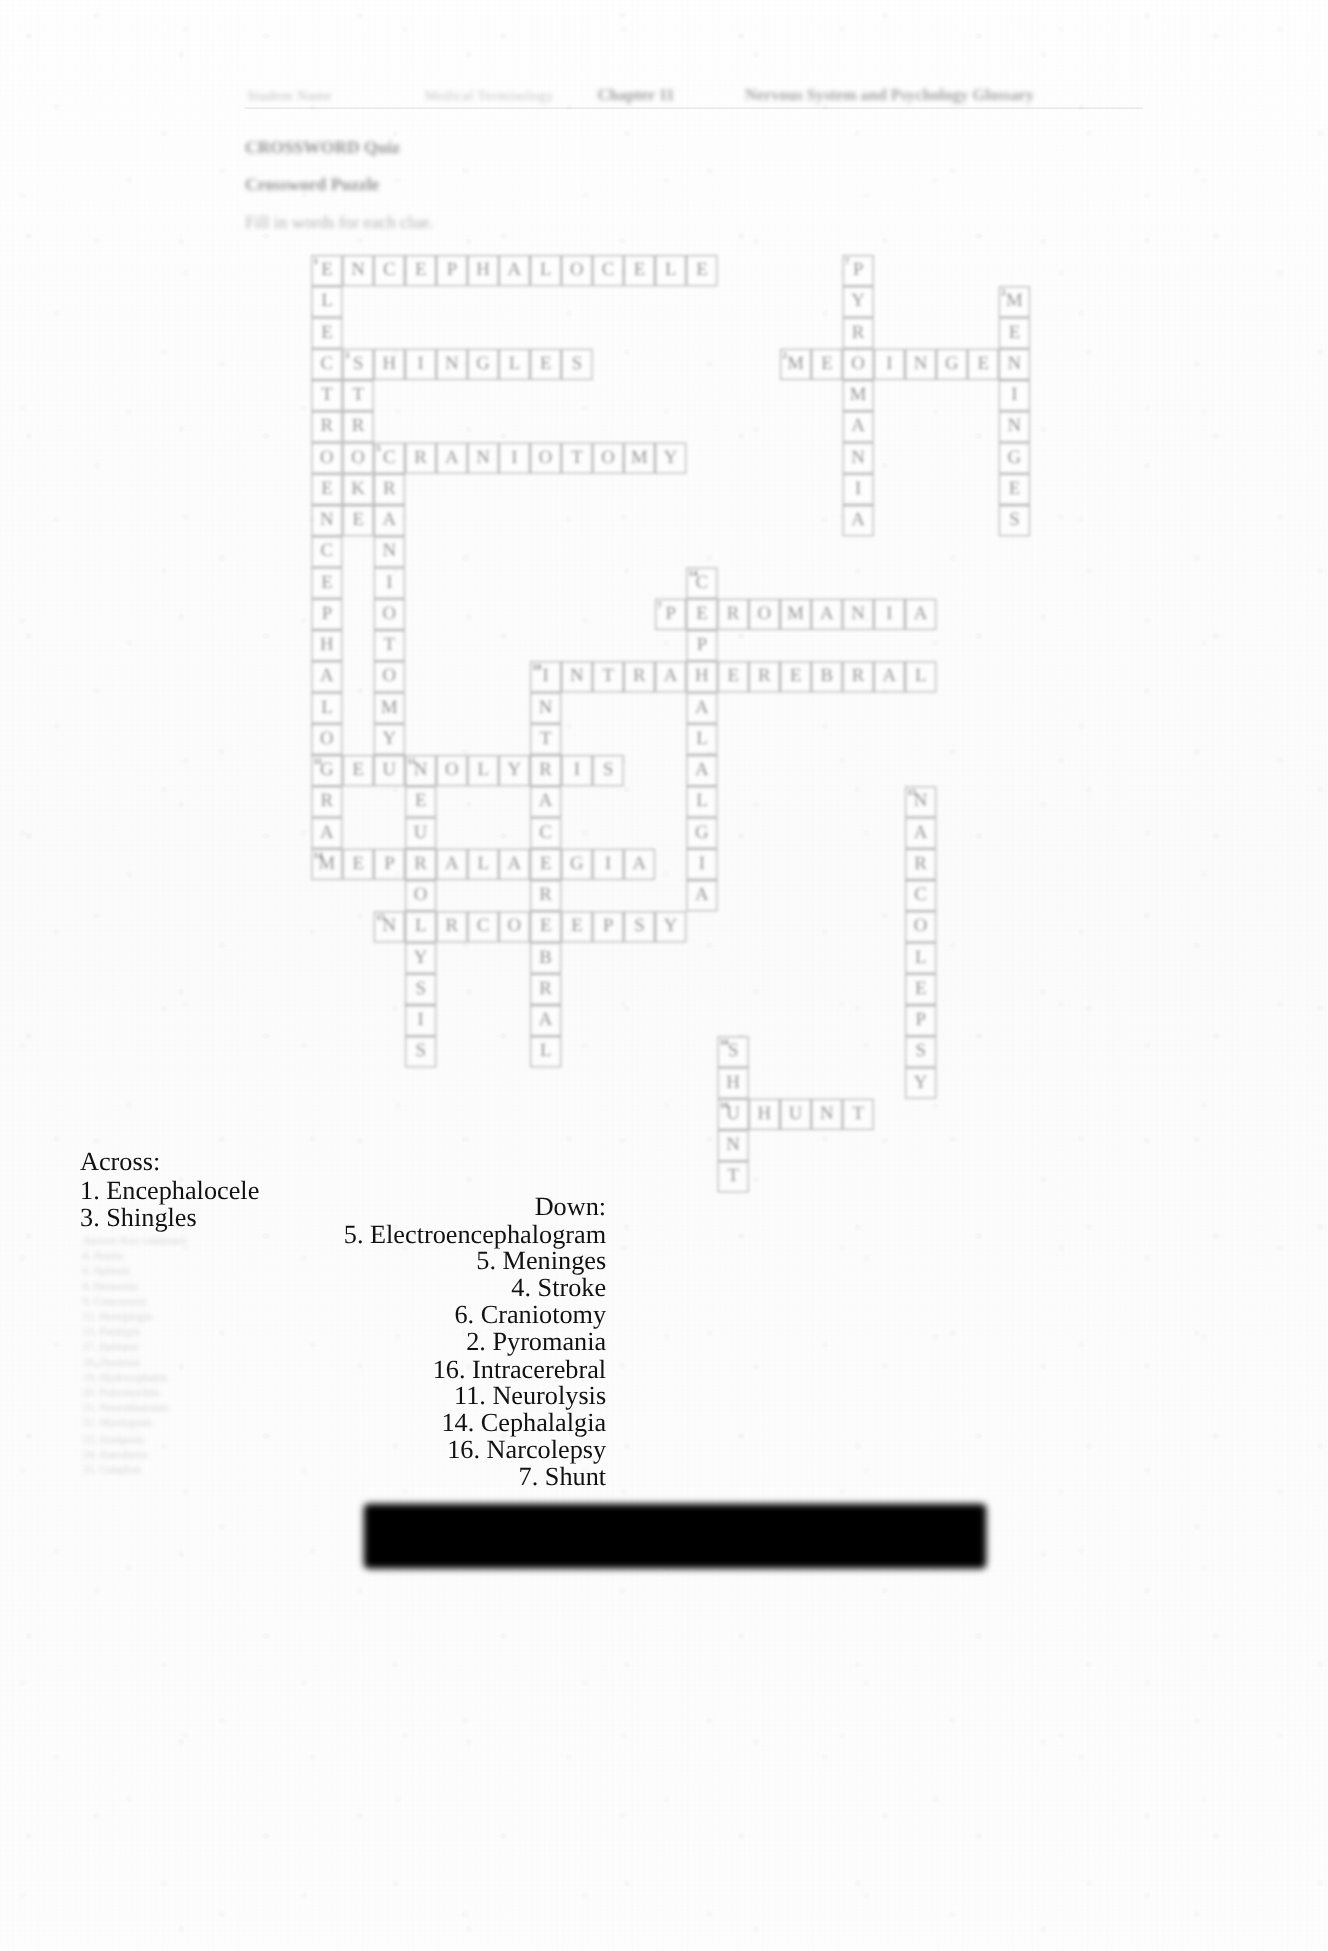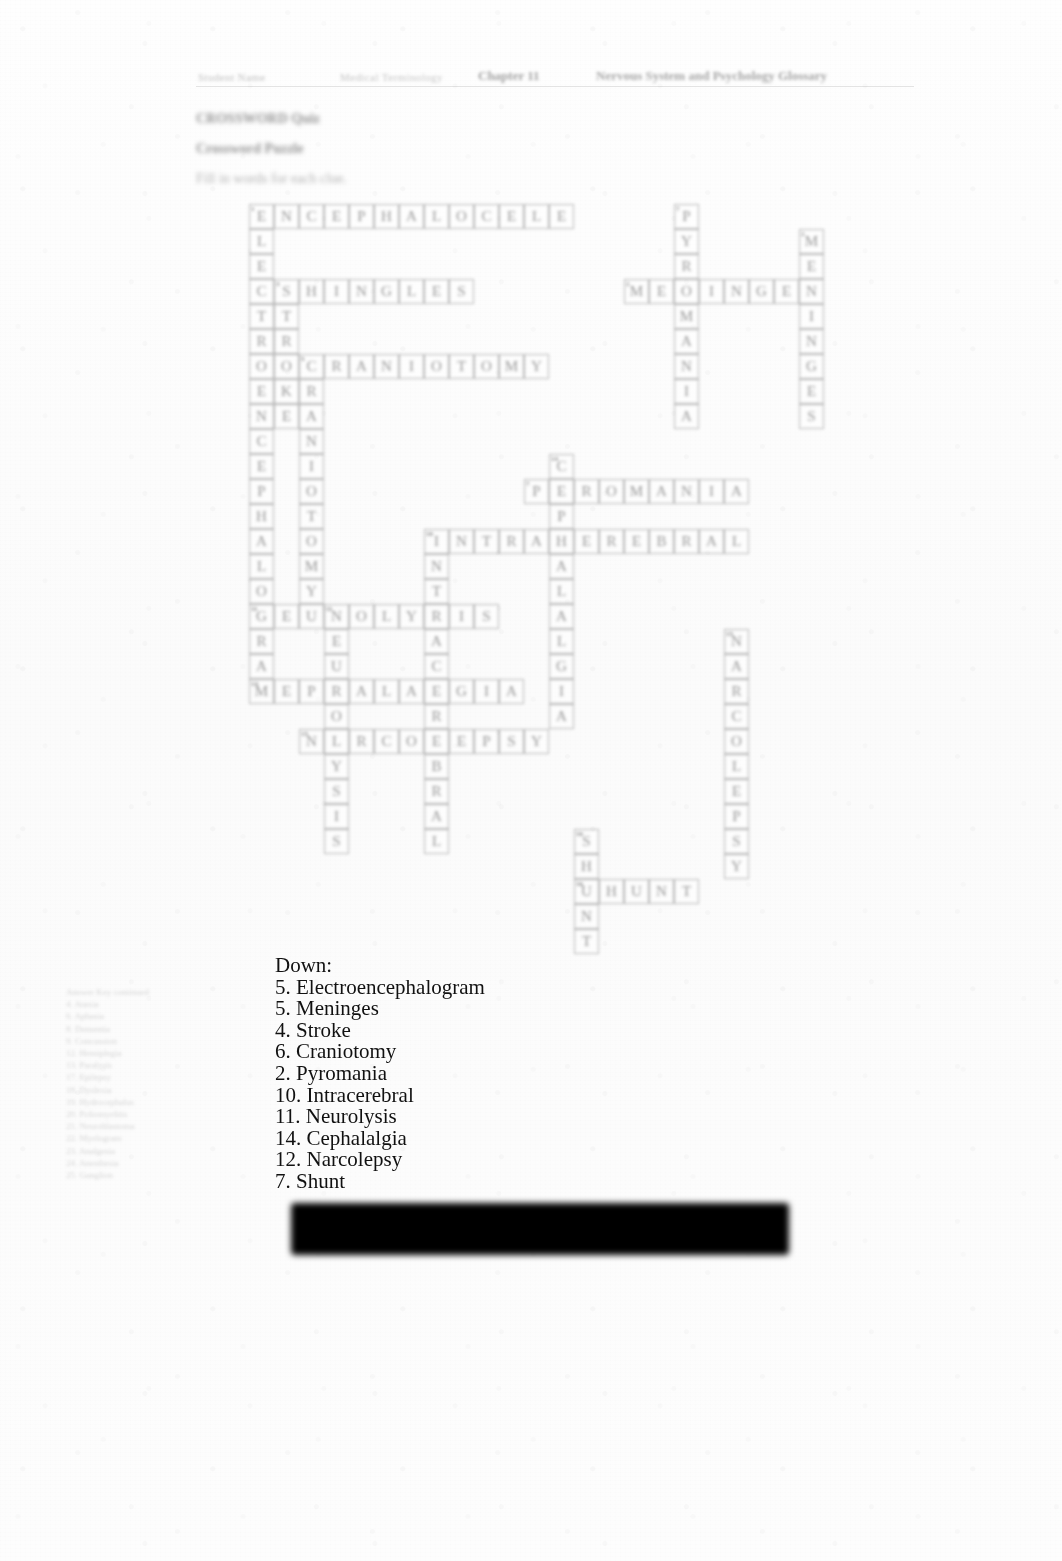--- a/index.html
+++ b/index.html
@@ -155,20 +155,21 @@
     top: 918px;
     font-size: 21px;
     line-height: 22.5px;
   }
   #down-list {
     position: absolute;
     left: 275px;
     top: 955px;
     font-size: 21px;
     line-height: 21.6px;
+    text-align: right;
   }
   .list-heading { white-space: nowrap; }
   .list-item { white-space: nowrap; }
 
   
   #faint-block {
     position: absolute;
     left: 66px;
     top: 986px;
     width: 168px;
@@ -390,32 +391,37 @@
       <div class="cw-cell" style="left: 475px; top: 575px;">E</div>
       <div class="cw-cell" style="left: 475px; top: 600px;">P</div>
       <div class="cw-cell" style="left: 475px; top: 625px;">S</div>
       <div class="cw-cell" style="left: 475px; top: 650px;">Y</div>
       <div class="cw-cell" style="left: 325px; top: 625px;">S<span class="cw-num">16</span></div>
       <div class="cw-cell" style="left: 325px; top: 650px;">H</div>
       <div class="cw-cell" style="left: 325px; top: 700px;">N</div>
       <div class="cw-cell" style="left: 325px; top: 725px;">T</div>
     </div>
 
+  <div id="across-list">
+    <div class="list-heading">Across:</div>
+    <div class="list-item">1. Encephalocele</div>
+    <div class="list-item">3. Shingles</div>
+  </div>
 
   <div id="down-list">
     <div class="list-heading">Down:</div>
     <div class="list-item">5. Electroencephalogram</div>
     <div class="list-item">5. Meninges</div>
     <div class="list-item">4. Stroke</div>
     <div class="list-item">6. Craniotomy</div>
     <div class="list-item">2. Pyromania</div>
-    <div class="list-item">10. Intracerebral</div>
+    <div class="list-item">16. Intracerebral</div>
     <div class="list-item">11. Neurolysis</div>
     <div class="list-item">14. Cephalalgia</div>
-    <div class="list-item">12. Narcolepsy</div>
+    <div class="list-item">16. Narcolepsy</div>
     <div class="list-item">7. Shunt</div>
   </div>
 
   <div id="faint-block">
       <div class="fl">Answer Key continued</div>
       <div class="fl">4. Ataxia</div>
       <div class="fl">6. Aphasia</div>
       <div class="fl">8. Dementia</div>
       <div class="fl">9. Concussion</div>
       <div class="fl">12. Hemiplegia</div>

